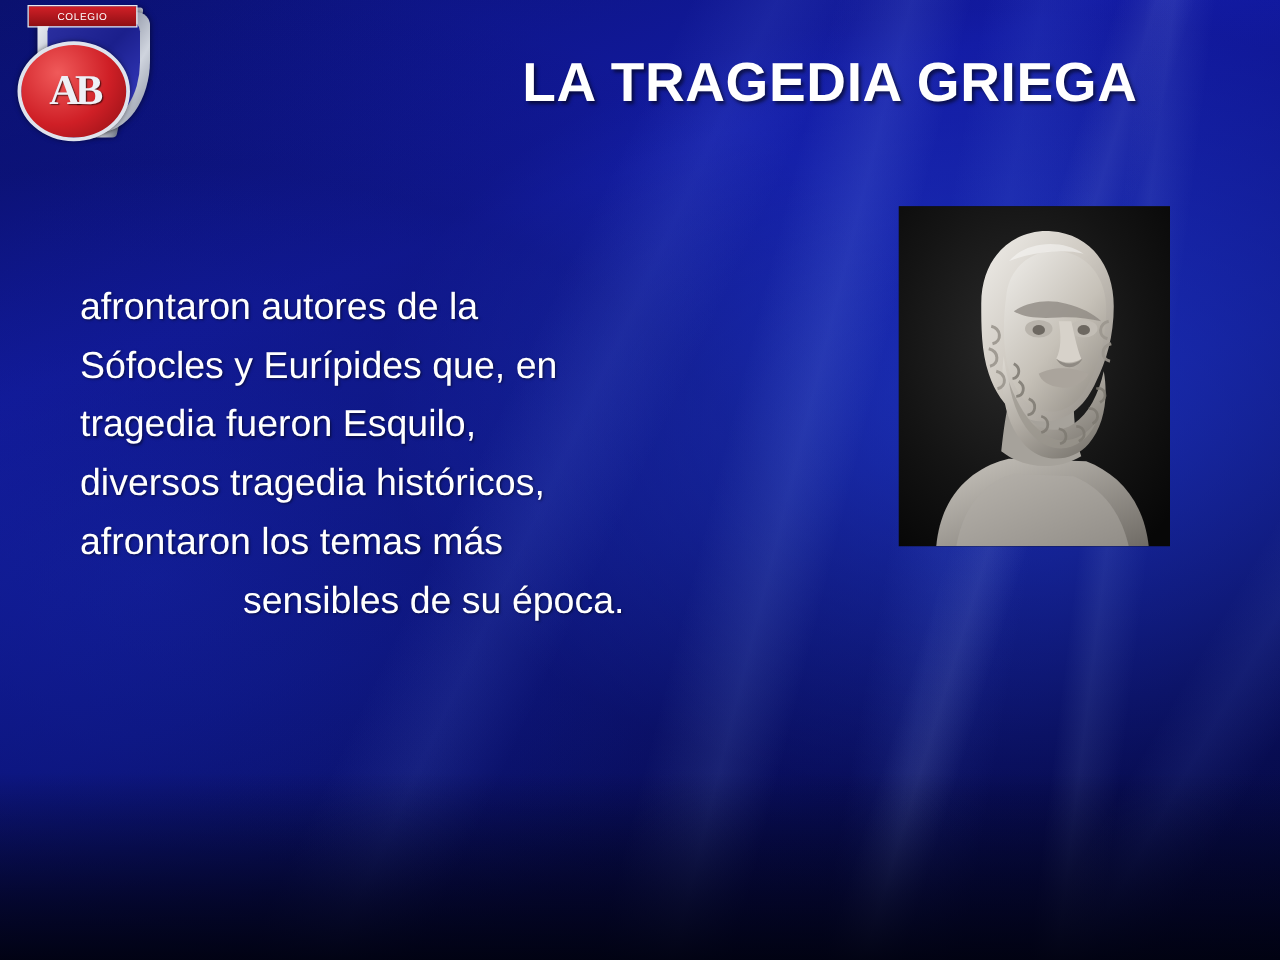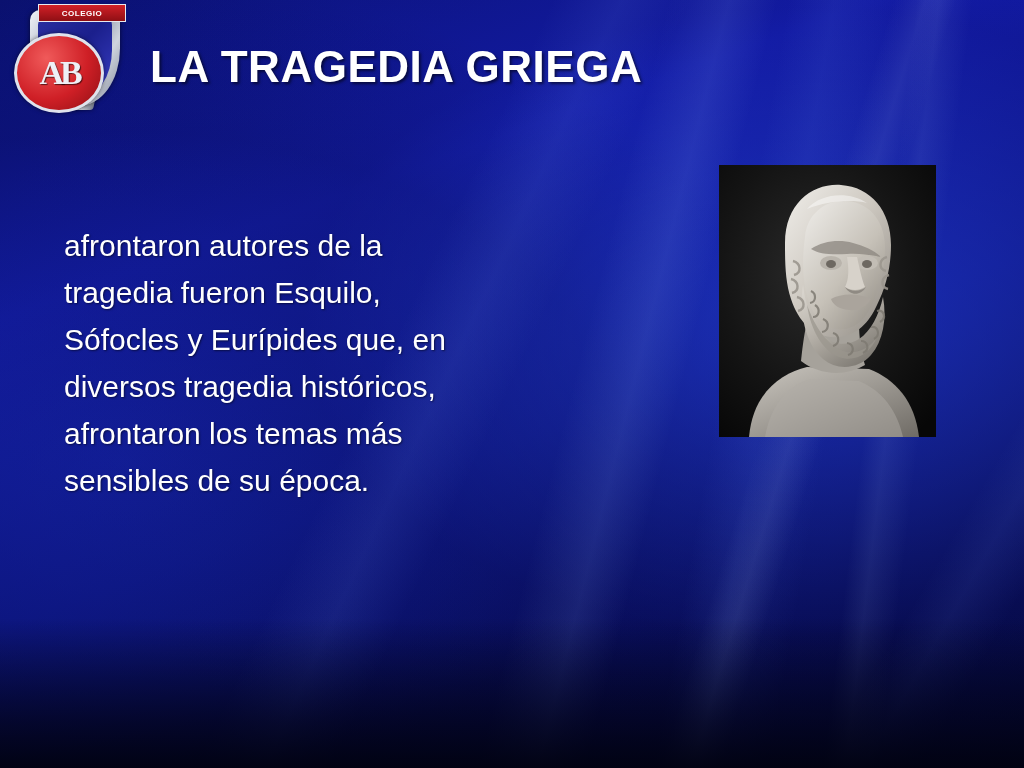--- a/index.html
+++ b/index.html
@@ -92,29 +92,29 @@
     justify-content: center;
     color: #eef0f6;
     font-size: 34px;
     font-weight: bold;
     letter-spacing: -4px;
     font-family: "Liberation Serif", serif;
     text-shadow: 1px 1px 1px rgba(0,0,0,0.6);
   }
   .logo .banner {
     position: absolute;
-    left: 30px;
+    left: 14px;
     top: 0px;
     width: 86px;
     height: 16px;
     background: linear-gradient(180deg, #d22027 0%, #8f0f14 100%);
     border: 1px solid #e8e9ef;
     color: #fff;
     font-size: 8px;
-    font-weight: bold;
+    font-weight: normal;
     letter-spacing: 0.5px;
     display: flex;
     align-items: center;
     justify-content: center;
     overflow: hidden;
   }
   .logo .slash {
     position: absolute;
     left: 74px;
     top: 2px;
@@ -125,42 +125,42 @@
     border-radius: 3px;
     box-shadow: 0 0 4px rgba(0,0,0,0.5);
   }
 
   
   .title {
     position: absolute;
     left: 150px;
     top: 42px;
     width: 760px;
-    text-align: left;
+    text-align: right;
     color: #ffffff;
     font-size: 44px;
     font-weight: bold;
     letter-spacing: 0.5px;
     text-shadow: 2px 2px 3px rgba(0,0,0,0.55);
   }
 
   
   .body-text {
     position: absolute;
     left: 64px;
     top: 222px;
     width: 566px;
     color: #ffffff;
     font-size: 30px;
     line-height: 47px;
     text-align: justify;
     text-shadow: 1px 1px 2px rgba(0,0,0,0.5);
   }
   .body-text .last-line {
-    text-align: left;
+    text-align: center;
   }
 
   
   .portrait {
     position: absolute;
     left: 719px;
     top: 165px;
     width: 217px;
     height: 272px;
     background: #0b0b0b;
@@ -180,22 +180,22 @@
     <div class="circle">
       <div class="mono">AB</div>
     </div>
     <div class="banner">COLEGIO</div>
   </div>
 
   <div class="title">LA TRAGEDIA GRIEGA</div>
 
   <div class="body-text">
     <div>afrontaron autores de la</div>
+    <div>Sófocles y Eurípides que, en</div>
     <div>tragedia fueron Esquilo,</div>
-    <div>Sófocles y Eurípides que, en</div>
     <div>diversos tragedia históricos,</div>
     <div>afrontaron los temas más</div>
     <div class="last-line">sensibles de su época.</div>
   </div>
 
   <div class="portrait">
     <svg width="217" height="272" viewBox="0 0 217 272" xmlns="http://www.w3.org/2000/svg" aria-hidden="true">
       <defs>
         <radialGradient id="bg" cx="45%" cy="40%" r="75%">
           <stop offset="0%" stop-color="#2b2b2b"></stop>

